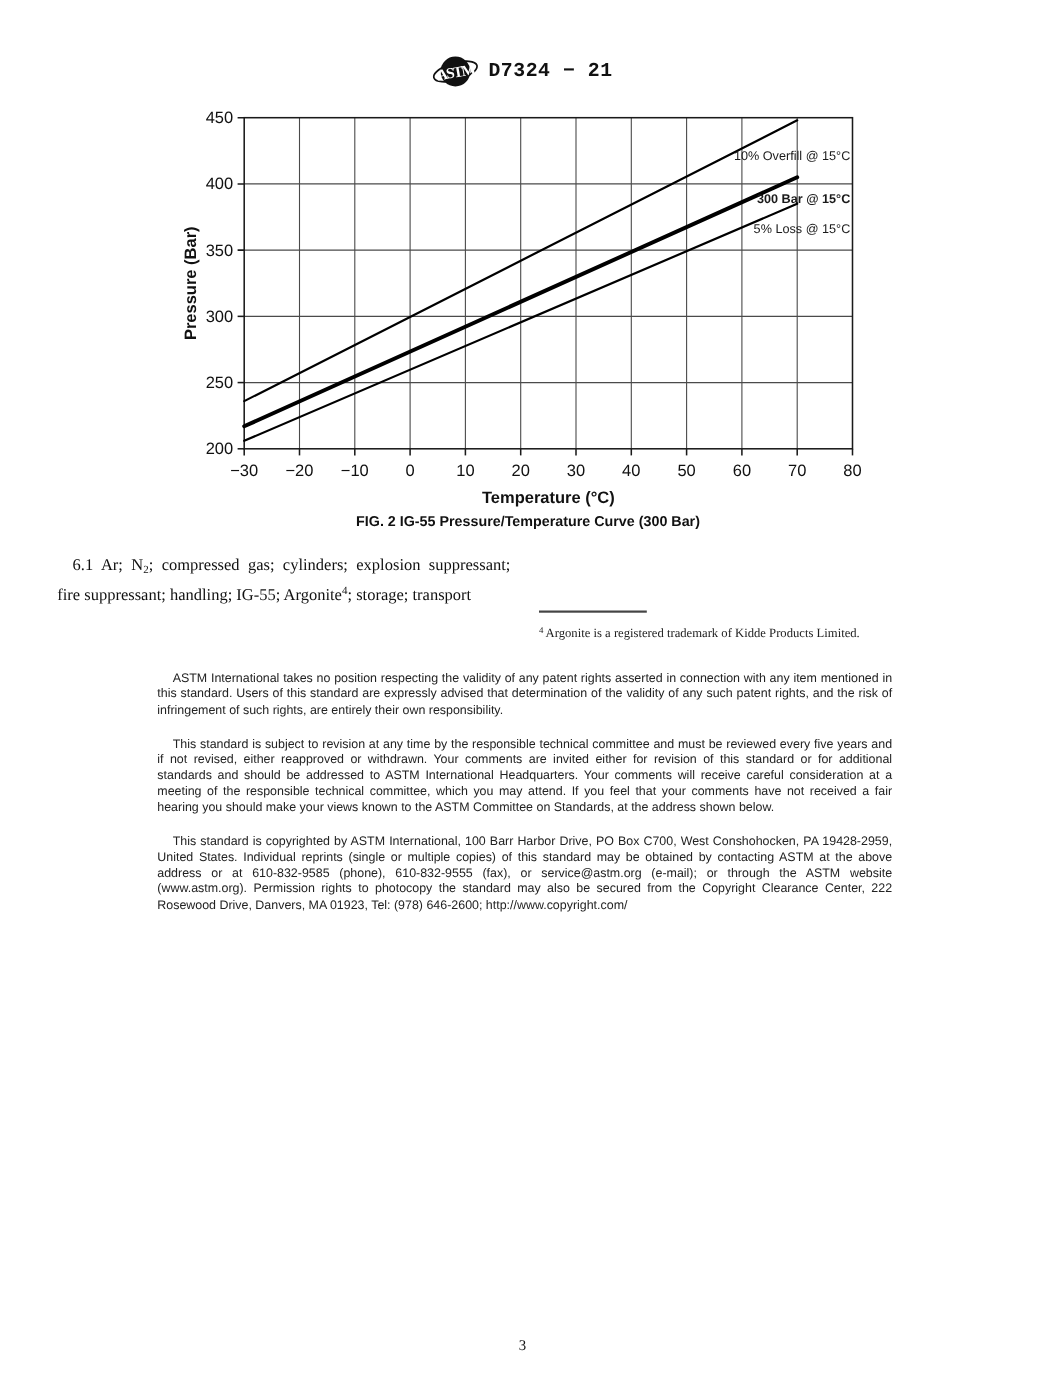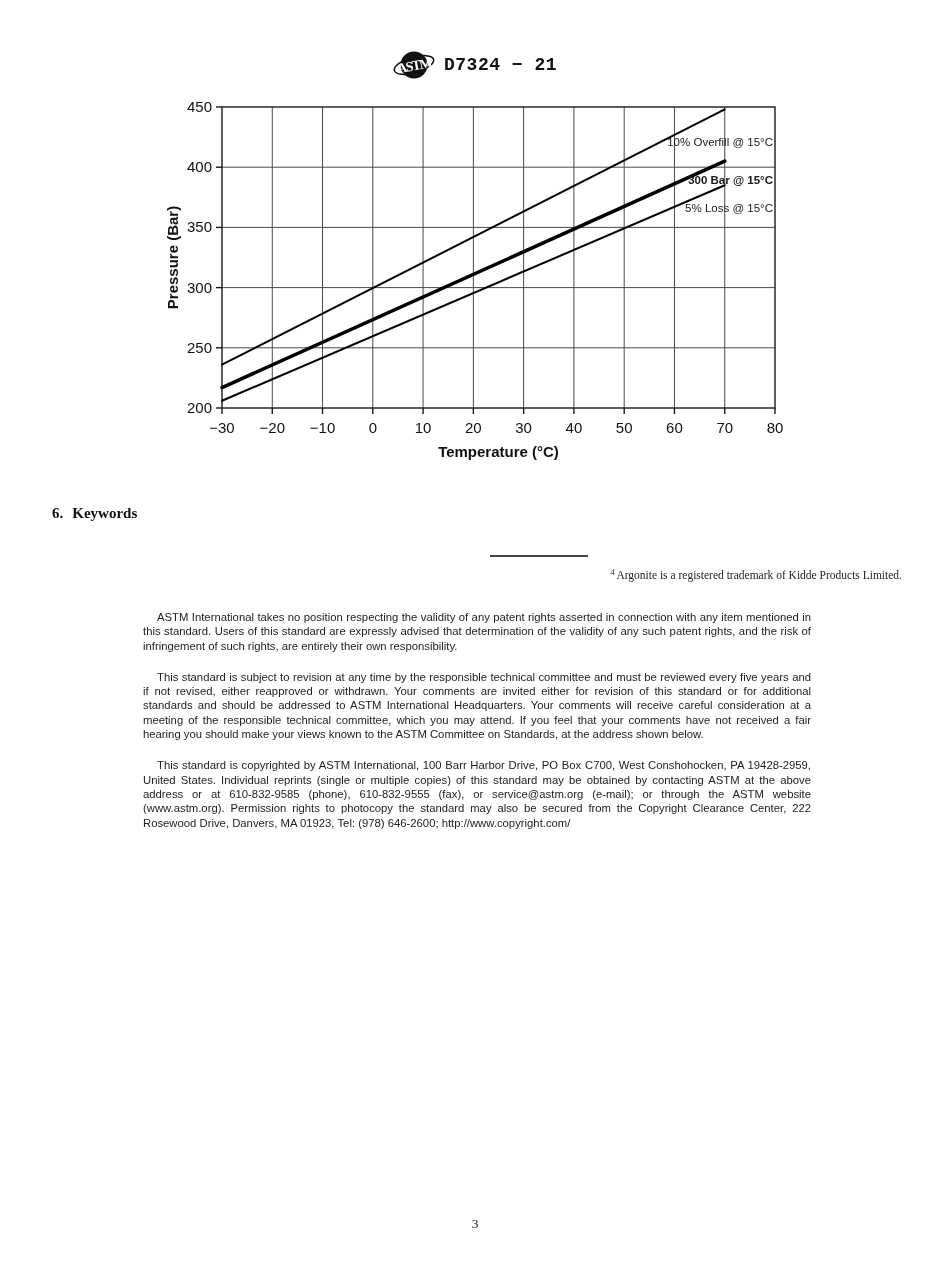--- a/index.html
+++ b/index.html
@@ -40,21 +40,21 @@
   }
   .keywords h2 .sec-num { margin-right: 9px; }
   .keywords p {
     font-size: 15px; line-height: 19px; text-align: justify; text-indent: 14px;
   }
   .keywords p .clause-num { margin-right: 7px; }
   .keywords sub { font-size: 10px; vertical-align: -3px; }
   .keywords sup { font-size: 10px; vertical-align: 5px; }
 
   
-  .footnote { position: absolute; left: 490px; top: 555px; width: 412px; text-align: right; }
+  .footnote { position: absolute; left: 490px; top: 555px; width: 412px; }
   .footnote-rule { width: 98px; border-top: 2px solid #444; margin-bottom: 9px; }
   .footnote p { font-size: 11.5px; line-height: 14px; color: #222; }
   .footnote sup { font-size: 8px; vertical-align: 4px; margin-right: 2px; }
 
   
   .legal { position: absolute; left: 143px; top: 610px; width: 668px; }
   .legal p {
     font-family: "Liberation Sans", sans-serif;
     font-size: 11.3px; line-height: 14.3px;
     text-align: justify; text-indent: 14px; color: #222;
@@ -136,24 +136,25 @@
         <text x="52" y="20" text-anchor="end" font-family="Liberation Sans, sans-serif" font-size="15" fill="#111">450</text>
         <polyline points="62,272.656 564.7272727272727,17.408000000000015" fill="none" stroke="#000000" stroke-width="2" stroke-linecap="round"></polyline>
         <text x="612.9890909090909" y="53.916" text-anchor="end" font-family="Liberation Sans, sans-serif" font-size="11.5" font-weight="normal" fill="#1a1a1a">10% Overfill @ 15°C</text>
         <polyline points="62,295.532 564.7272727272727,69.18" fill="none" stroke="#000000" stroke-width="3.6" stroke-linecap="round"></polyline>
         <text x="612.9890909090909" y="92.44399999999999" text-anchor="end" font-family="Liberation Sans, sans-serif" font-size="11.5" font-weight="bold" fill="#1a1a1a">300 Bar @ 15°C</text>
         <polyline points="62,308.776 564.7272727272727,93.25999999999999" fill="none" stroke="#000000" stroke-width="2" stroke-linecap="round"></polyline>
         <text x="612.9890909090909" y="120.136" text-anchor="end" font-family="Liberation Sans, sans-serif" font-size="11.5" font-weight="normal" fill="#1a1a1a">5% Loss @ 15°C</text>
         <text x="338.5" y="365" text-anchor="middle" font-family="Liberation Sans, sans-serif" font-size="15" font-weight="bold" fill="#111">Temperature (°C)</text>
         <text x="18" y="165.5" text-anchor="middle" font-family="Liberation Sans, sans-serif" font-size="15" font-weight="bold" fill="#111" transform="rotate(-90 18 165.5)">Pressure (Bar)</text>
       </svg>
+    <div class="fig-caption">FIG. 2 IG-55 Pressure/Temperature Curve (300 Bar)</div>
   </div>
 
   <section class="keywords">
-    <h2><span class="sec-num">6.</span><span>Keywords</span></h2>
+    <p><span class="clause-num">6.1</span><span>Ar; N</span><sub>2</sub><span>; compressed gas; cylinders; explosion suppressant; fire suppressant; handling; IG-55; Argonite</span><sup>4</sup><span>; storage; transport</span></p>
   </section>
 
   <aside class="footnote">
     <div class="footnote-rule"></div>
     <p><sup>4</sup><span>Argonite is a registered trademark of Kidde Products Limited.</span></p>
   </aside>
 
   <section class="legal">
     <p>ASTM International takes no position respecting the validity of any patent rights asserted in connection with any item mentioned in this standard. Users of this standard are expressly advised that determination of the validity of any such patent rights, and the risk of infringement of such rights, are entirely their own responsibility.</p>
     <p>This standard is subject to revision at any time by the responsible technical committee and must be reviewed every five years and if not revised, either reapproved or withdrawn. Your comments are invited either for revision of this standard or for additional standards and should be addressed to ASTM International Headquarters. Your comments will receive careful consideration at a meeting of the responsible technical committee, which you may attend. If you feel that your comments have not received a fair hearing you should make your views known to the ASTM Committee on Standards, at the address shown below.</p>

